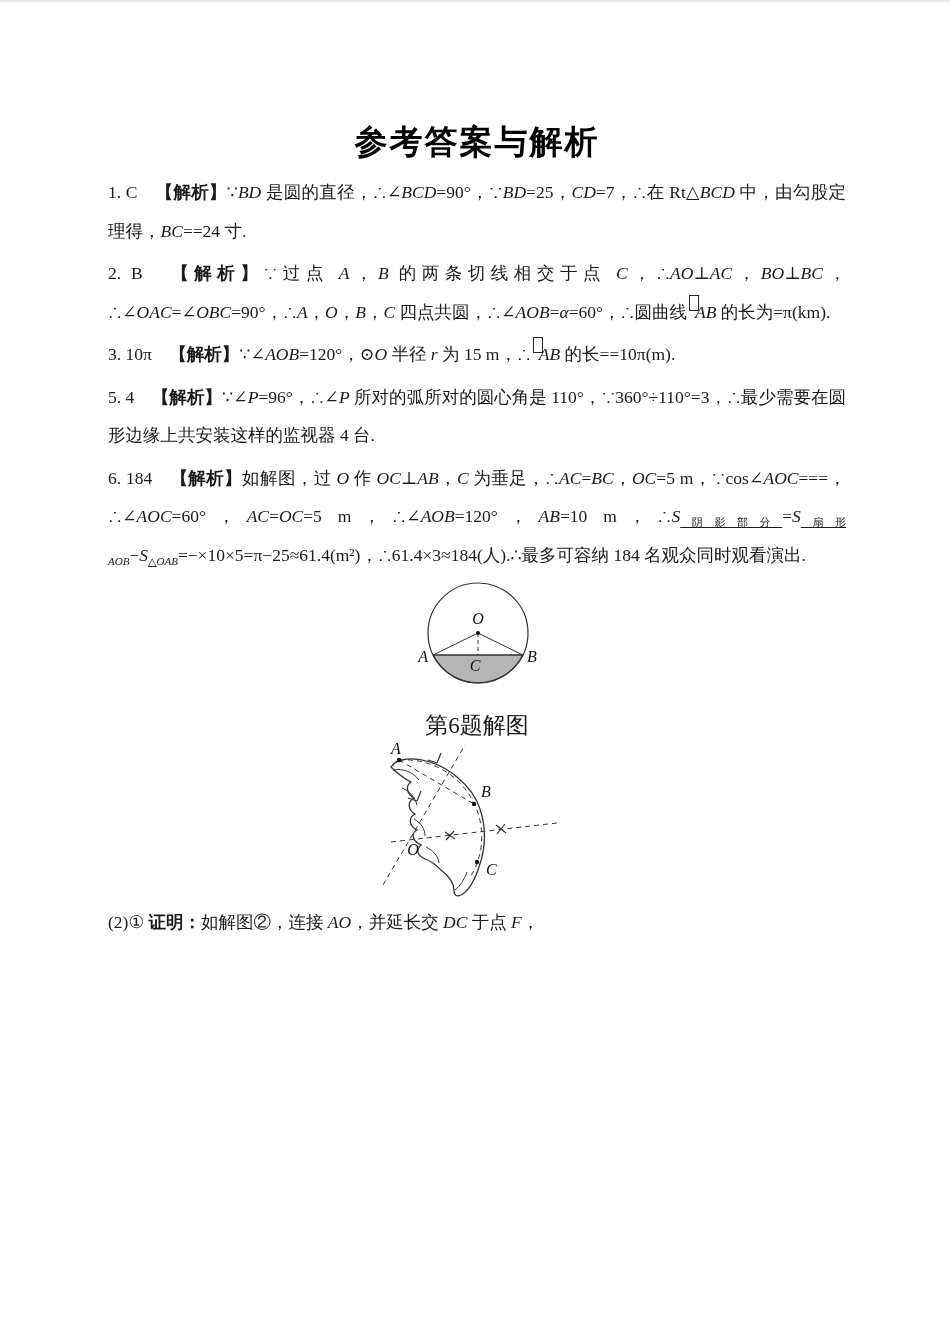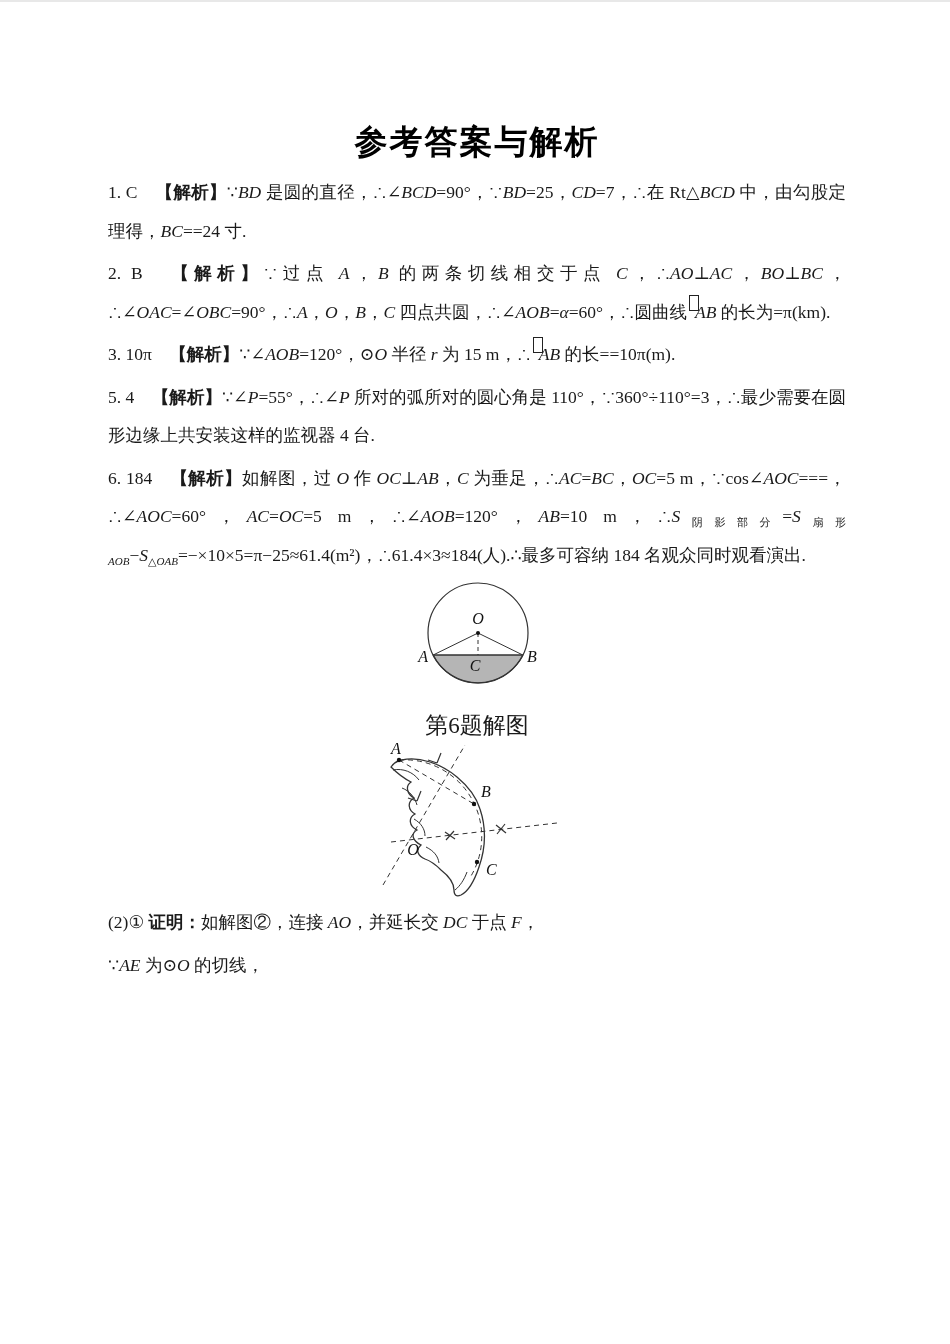--- a/index.html
+++ b/index.html
@@ -14,21 +14,21 @@
     margin:0 0 8px 0;padding-top:118px;letter-spacing:2px;
     font-family:"Liberation Serif","DejaVu Serif",serif;color:#000;
   }
   .para{
     font-size:17.5px;line-height:2.2;text-align:justify;
     margin:0 0 4px 0;word-break:break-word;
   }
   .run-r{}
   .run-i{font-style:italic;}
   .run-b{font-weight:700;font-family:Liberation Sans, sans-serif;}
-  .run-sub{font-size:11px;vertical-align:-4px;}
+  .run-sub{font-size:11px;vertical-align:-4px;text-decoration:underline;}
   .run-isub{font-size:11px;vertical-align:-4px;font-style:italic;}
   .run-box{
     display:inline-block;width:8px;height:14px;border:1.4px solid #222;
     vertical-align:7px;margin:0 -4px 0 2px;
   }
   .fig{margin:4px 0 0 0;text-align:center;}
   .fig svg{display:block;margin:0 auto;}
   .fig figcaption{
     font-size:23px;line-height:26px;margin-top:0;color:#1a1a1a;
   }
@@ -38,21 +38,21 @@
 <body>
 
 <div class="page">
   <div class="content">
 
     <h1 class="doc-title">参考答案与解析</h1>
 
     <p class="para"><span class="run-r">1. C　</span><span class="run-b">【解析】</span><span class="run-r">∵</span><span class="run-i">BD</span><span class="run-r"> 是圆的直径，∴∠</span><span class="run-i">BCD</span><span class="run-r">=90°，∵</span><span class="run-i">BD</span><span class="run-r">=25，</span><span class="run-i">CD</span><span class="run-r">=7，∴在 Rt△</span><span class="run-i">BCD</span><span class="run-r"> 中，由勾股定理得，</span><span class="run-i">BC</span><span class="run-r">==24 寸.</span></p>
     <p class="para"><span class="run-r">2. B　</span><span class="run-b">【解析】</span><span class="run-r">∵过点 </span><span class="run-i">A</span><span class="run-r">，</span><span class="run-i">B</span><span class="run-r"> 的两条切线相交于点 </span><span class="run-i">C</span><span class="run-r">，∴</span><span class="run-i">AO</span><span class="run-r">⊥</span><span class="run-i">AC</span><span class="run-r">，</span><span class="run-i">BO</span><span class="run-r">⊥</span><span class="run-i">BC</span><span class="run-r">，∴∠</span><span class="run-i">OAC</span><span class="run-r">=∠</span><span class="run-i">OBC</span><span class="run-r">=90°，∴</span><span class="run-i">A</span><span class="run-r">，</span><span class="run-i">O</span><span class="run-r">，</span><span class="run-i">B</span><span class="run-r">，</span><span class="run-i">C</span><span class="run-r"> 四点共圆，∴∠</span><span class="run-i">AOB</span><span class="run-r">=</span><span class="run-i">α</span><span class="run-r">=60°，∴圆曲线</span><span class="run-box"></span><span class="run-i">AB</span><span class="run-r"> 的长为=π(km).</span></p>
     <p class="para"><span class="run-r">3. 10π　</span><span class="run-b">【解析】</span><span class="run-r">∵∠</span><span class="run-i">AOB</span><span class="run-r">=120°，⊙</span><span class="run-i">O</span><span class="run-r"> 半径 </span><span class="run-i">r</span><span class="run-r"> 为 15 m，∴</span><span class="run-box"></span><span class="run-i">AB</span><span class="run-r"> 的长==10π(m).</span></p>
-    <p class="para"><span class="run-r">5. 4　</span><span class="run-b">【解析】</span><span class="run-r">∵∠</span><span class="run-i">P</span><span class="run-r">=55°，∴∠</span><span class="run-i">P</span><span class="run-r"> 所对的弧所对的圆心角是 110°，∵360°÷110°=3，∴最少需要在圆形边缘上共安装这样的监视器 4 台.</span></p>
+    <p class="para"><span class="run-r">5. 4　</span><span class="run-b">【解析】</span><span class="run-r">∵∠</span><span class="run-i">P</span><span class="run-r">=96°，∴∠</span><span class="run-i">P</span><span class="run-r"> 所对的弧所对的圆心角是 110°，∵360°÷110°=3，∴最少需要在圆形边缘上共安装这样的监视器 4 台.</span></p>
     <p class="para"><span class="run-r">6. 184　</span><span class="run-b">【解析】</span><span class="run-r">如解图，过 </span><span class="run-i">O</span><span class="run-r"> 作 </span><span class="run-i">OC</span><span class="run-r">⊥</span><span class="run-i">AB</span><span class="run-r">，</span><span class="run-i">C</span><span class="run-r"> 为垂足，∴</span><span class="run-i">AC</span><span class="run-r">=</span><span class="run-i">BC</span><span class="run-r">，</span><span class="run-i">OC</span><span class="run-r">=5 m，∵cos∠</span><span class="run-i">AOC</span><span class="run-r">===，∴∠</span><span class="run-i">AOC</span><span class="run-r">=60°，</span><span class="run-i">AC</span><span class="run-r">=</span><span class="run-i">OC</span><span class="run-r">=5 m，∴∠</span><span class="run-i">AOB</span><span class="run-r">=120°，</span><span class="run-i">AB</span><span class="run-r">=10 m，∴</span><span class="run-i">S</span><span class="run-sub">阴影部分</span><span class="run-r">=</span><span class="run-i">S</span><span class="run-sub">扇形</span><span class="run-isub">AOB</span><span class="run-r">−</span><span class="run-i">S</span><span class="run-sub">△</span><span class="run-isub">OAB</span><span class="run-r">=−×10×5=π−25≈61.4(m²)，∴61.4×3≈184(人).∴最多可容纳 184 名观众同时观看演出.</span></p>
 
     <figure class="fig">
       <svg width="220" height="135" viewBox="0 0 220 135">
 
         <path d="M 66.2 77 A 50 50 0 0 0 155.8 77 Z" fill="#b5b5b5" stroke="#333" stroke-width="1.2"></path>
 
         <circle cx="111" cy="55" r="50" fill="none" stroke="#333" stroke-width="1.2"></circle>
 
         <line x1="66.2" y1="77" x2="155.8" y2="77" stroke="#333" stroke-width="1.2"></line>
@@ -126,16 +126,15 @@
         <circle cx="112" cy="119" r="2.2" fill="#111"></circle>
 
         <text x="31" y="11" text-anchor="middle" class="svg-label">A</text>
         <text x="116" y="54" text-anchor="start" class="svg-label">B</text>
         <text x="121" y="132" text-anchor="start" class="svg-label">C</text>
         <text x="48" y="112" text-anchor="middle" class="svg-label">O</text>
       </svg>
     </figure>
 
     <p class="para"><span class="run-r">(2)① </span><span class="run-b">证明：</span><span class="run-r">如解图②，连接 </span><span class="run-i">AO</span><span class="run-r">，并延长交 </span><span class="run-i">DC</span><span class="run-r"> 于点 </span><span class="run-i">F</span><span class="run-r">，</span></p>
-    <p class="para"><span class="run-r">∵</span><span class="run-i">AE</span><span class="run-r"> 为⊙</span><span class="run-i">O</span><span class="run-r"> 的切线，</span></p>
 
   </div>
 </div>
 
 </body></html>

